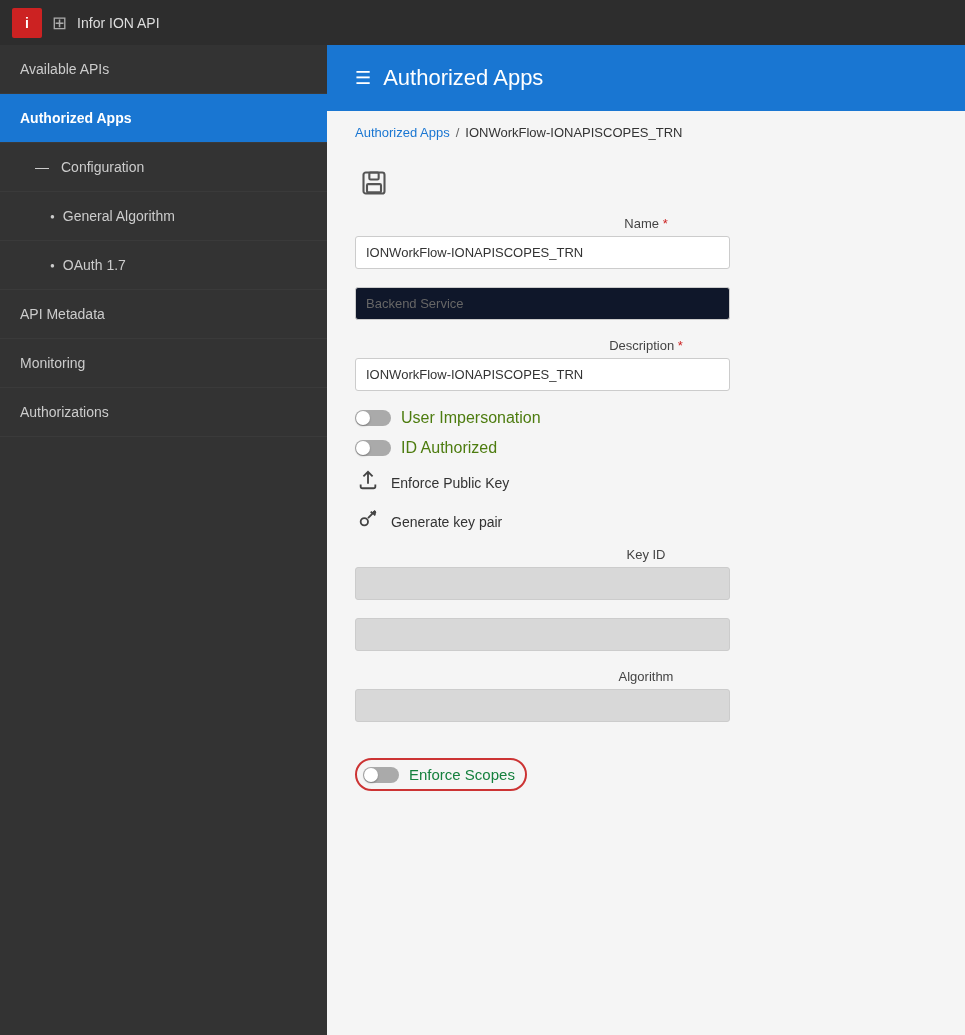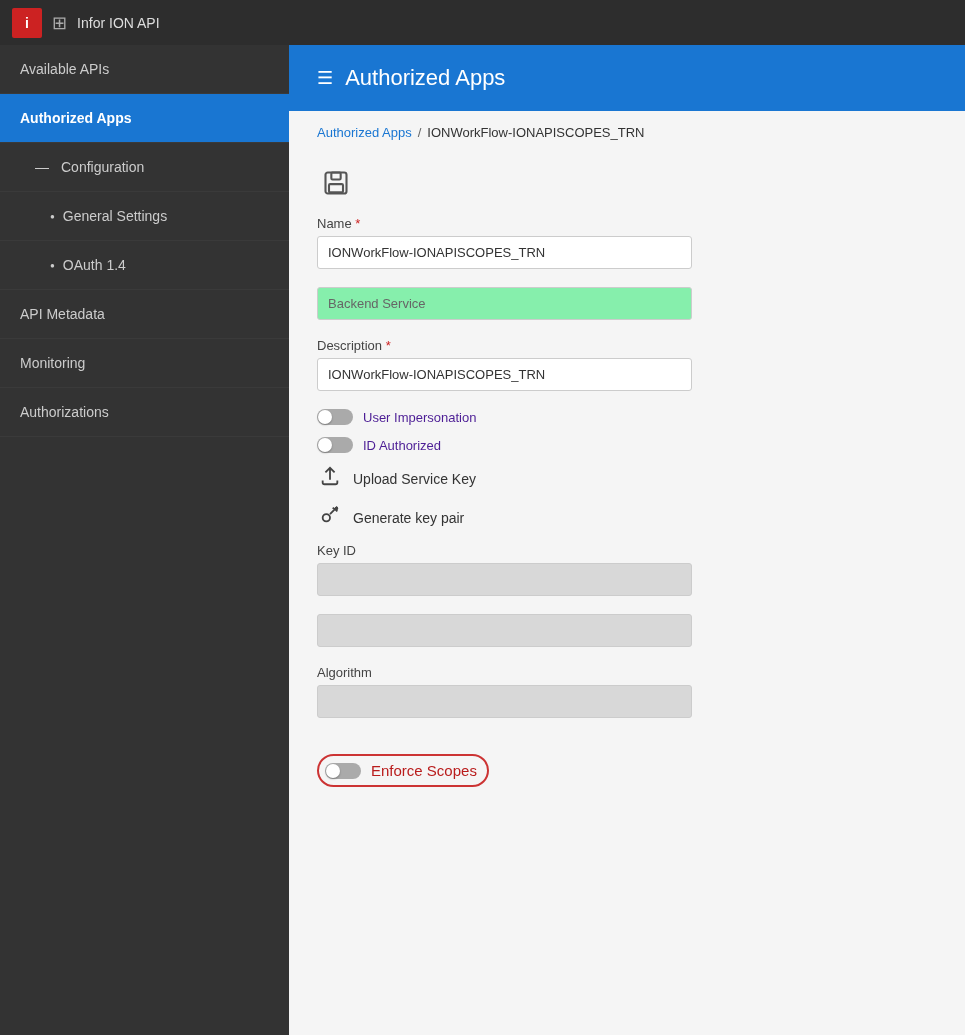--- a/index.html
+++ b/index.html
@@ -27,21 +27,21 @@
 
     
     .main-layout {
       display: flex;
       flex: 1;
       overflow: hidden;
     }
 
     
     .sidebar {
-      width: 289px;
+      width: 327px;
       background: #333;
       display: flex;
       flex-direction: column;
       flex-shrink: 0;
       overflow-y: auto;
     }
     .sidebar-item {
       padding: 16px 20px;
       color: #ccc;
       font-size: 14px;
@@ -108,35 +108,36 @@
       cursor: pointer;
       margin-bottom: 14px;
     }
 
     .form-group { margin-bottom: 18px; }
     .form-label {
       font-size: 13px;
       color: #444;
       margin-bottom: 5px;
       display: block;
+      text-align: center;
     }
     .form-label .required { color: #cc2222; }
     .form-input {
       width: 100%;
       max-width: 375px;
       padding: 8px 10px;
       border: 1px solid #ccc;
       border-radius: 3px;
       font-size: 13px;
       background: white;
       color: #333;
       outline: none;
     }
     .form-input:read-only {
-      background: #86efac;
+      background: #0f172a;
       color: #666;
     }
     .form-input.readonly-gray {
       background: #d8d8d8;
       color: #555;
     }
 
     
     .toggle-row {
       display: flex;
@@ -156,22 +157,22 @@
     }
     .toggle-thumb {
       width: 14px; height: 14px;
       background: white;
       border-radius: 50%;
       position: absolute;
       top: 1px; left: 1px;
       box-shadow: 0 1px 2px rgba(0,0,0,0.3);
     }
     .toggle-label {
-      font-size: 13px;
-      color: #4c1d95;
+      font-size: 16px;
+      color: #4d7c0f;
     }
 
     
     .action-row {
       display: flex;
       align-items: center;
       gap: 10px;
       margin-bottom: 12px;
       cursor: pointer;
     }
@@ -194,21 +195,21 @@
       gap: 10px;
       margin-top: 18px;
       padding: 6px 10px 6px 6px;
       border: 2px solid #cc3333;
       border-radius: 22px;
       display: inline-flex;
       cursor: pointer;
     }
     .enforce-label {
       font-size: 15px;
-      color: #b91c1c;
+      color: #15803d;
       font-weight: 500;
     }
   </style>
 </head>
 <body>
 
 <div class="top-header">
   <div class="logo-box">
     <span>i</span>
   </div>
@@ -227,27 +228,27 @@
     </div>
     <div class="sidebar-item indent">
       <span class="sidebar-section-label">
         <span class="dash">—</span>
         <span>Configuration</span>
       </span>
     </div>
     <div class="sidebar-item sub-indent">
       <span class="sidebar-section-label">
         <span class="dot">●</span>
-        <span>General Settings</span>
+        <span>General Algorithm</span>
       </span>
     </div>
     <div class="sidebar-item sub-indent">
       <span class="sidebar-section-label">
         <span class="dot">●</span>
-        <span>OAuth 1.4</span>
+        <span>OAuth 1.7</span>
       </span>
     </div>
     <div class="sidebar-item">
       <span>API Metadata</span>
     </div>
     <div class="sidebar-item">
       <span>Monitoring</span>
     </div>
     <div class="sidebar-item">
       <span>Authorizations</span>
@@ -322,21 +323,21 @@
       </div>
 
       
       <div class="action-row">
         <span class="action-icon">
           <svg width="22" height="22" viewBox="0 0 24 24" fill="none" stroke="#444" stroke-width="2">
             <path d="M12 3v13M7 8l5-5 5 5"></path>
             <path d="M4 17v2a2 2 0 002 2h12a2 2 0 002-2v-2"></path>
           </svg>
         </span>
-        <span class="action-label">Upload Service Key</span>
+        <span class="action-label">Enforce Public Key</span>
       </div>
 
       
       <div class="action-row">
         <span class="action-icon">
           <svg width="22" height="22" viewBox="0 0 24 24" fill="none" stroke="#444" stroke-width="2">
             <circle cx="8" cy="15" r="4"></circle>
             <path d="M12 11l8-8M18 6l2 2M15 4l2 2"></path>
             <circle cx="19" cy="5" r="1" fill="#444"></circle>
           </svg>

